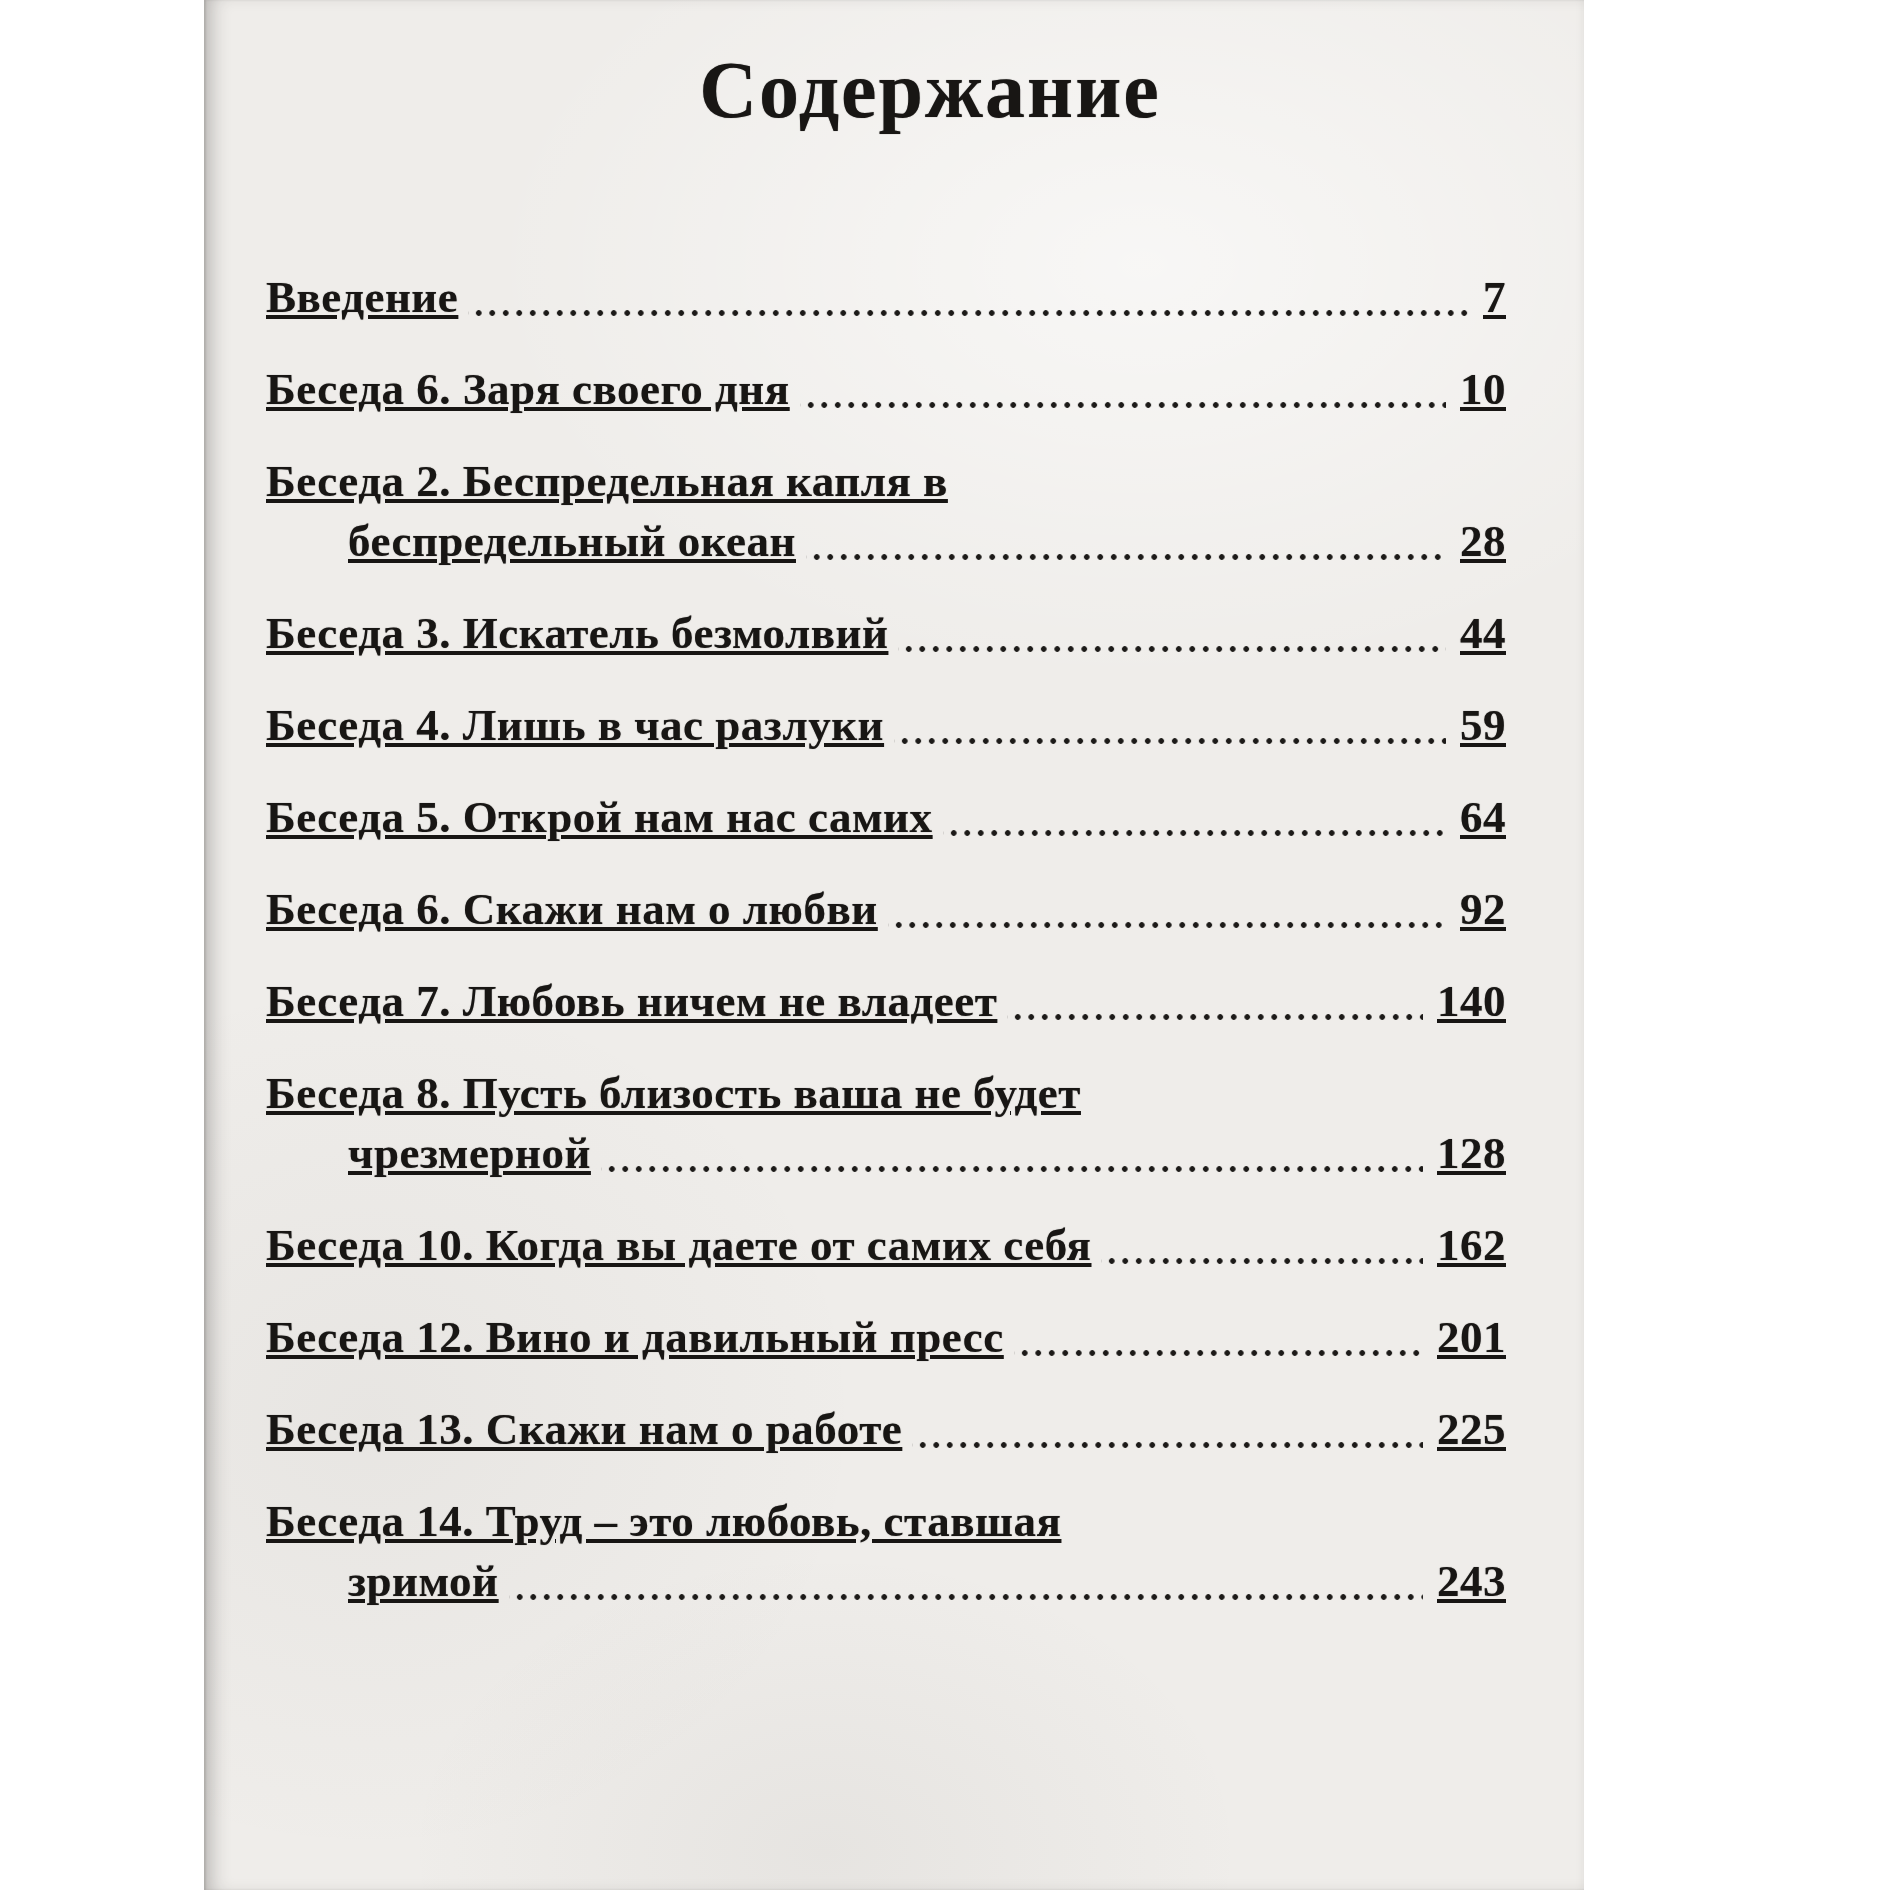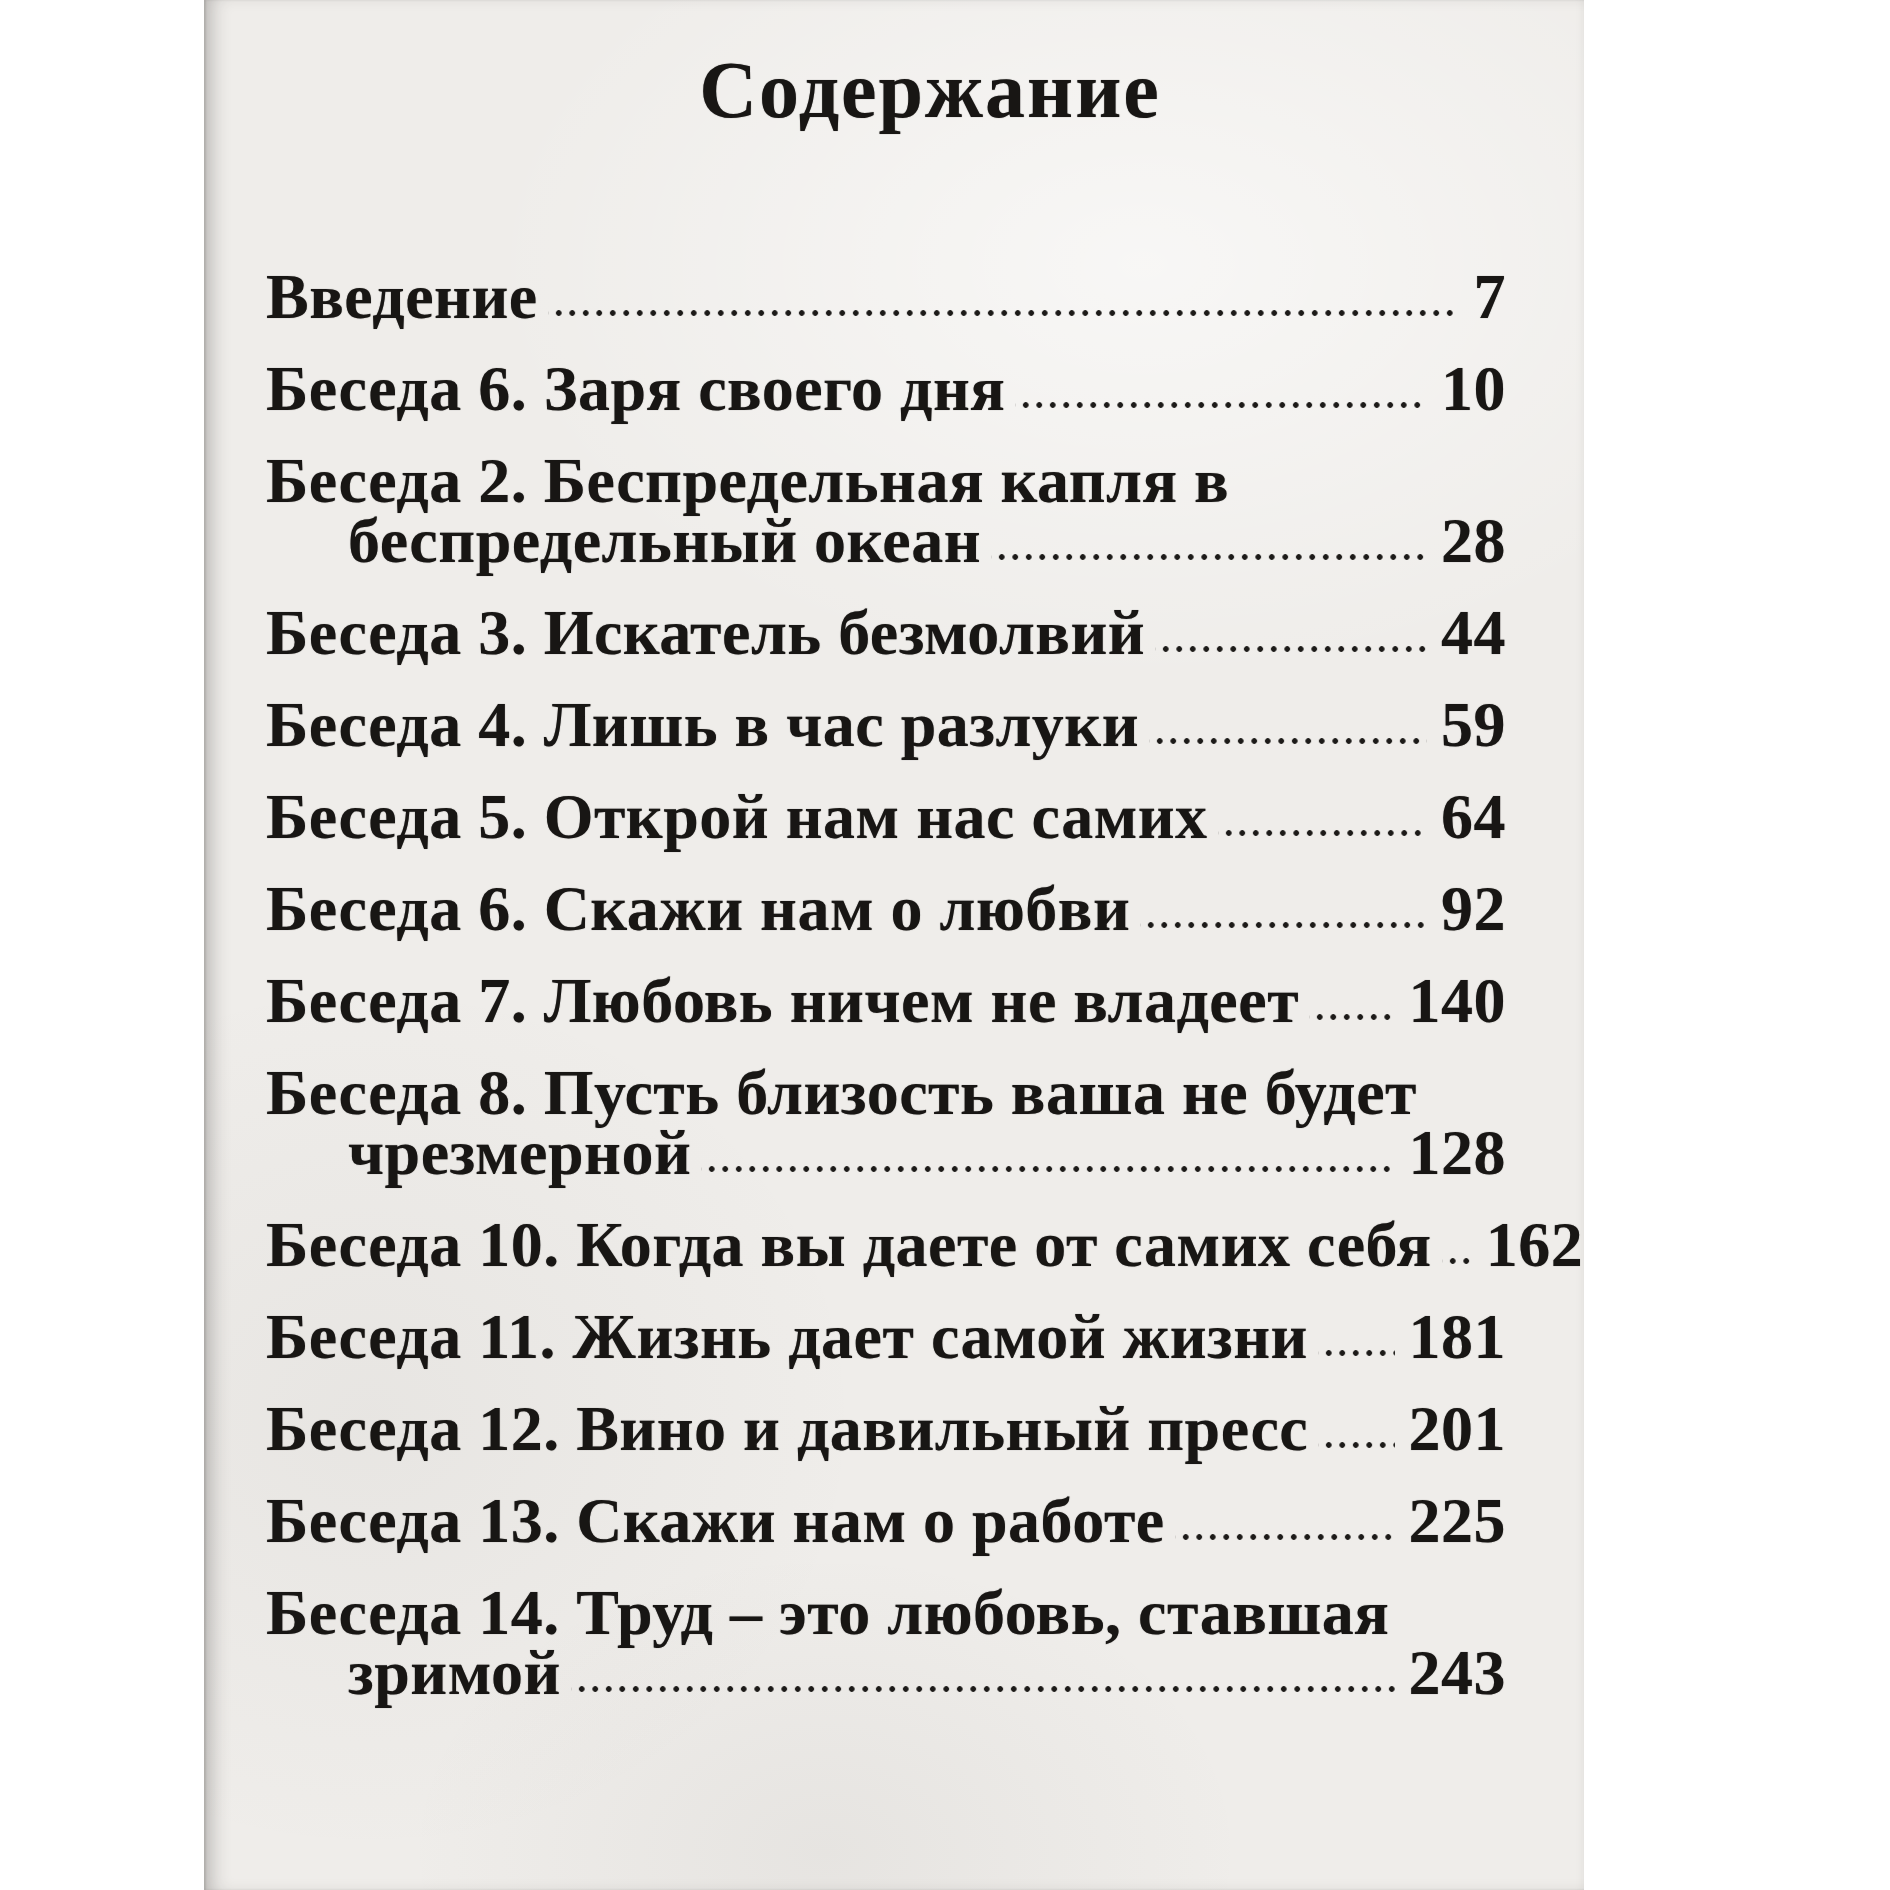--- a/index.html
+++ b/index.html
@@ -39,25 +39,26 @@
     text-align: center;
     letter-spacing: 2px;
     transform: translateX(44px);
     text-shadow: 0 0 1px rgba(24,22,20,0.55);
   }
   .toc {
     margin-top: 133px;
   }
   .toc-entry {
     margin: 0 0 32px 0;
-    font-size: 64px;
+    font-size: 45px;
     line-height: 60px;
     font-weight: 700;
     letter-spacing: 0.5px;
     text-shadow: 0 0 1px rgba(24,22,20,0.5);
+    text-decoration: underline;
   }
   .toc-line {
     display: flex;
     align-items: stretch;
   }
   .toc-label {
     white-space: nowrap;
     flex: 0 0 auto;
   }
   .toc-label.cont {
@@ -156,27 +157,20 @@
         </div>
         <div class="toc-entry">
           <div class="toc-line">
             <span class="toc-label">Беседа 10. Когда вы даете от самих себя</span>
             <span class="leader"></span>
             <span class="toc-page">162</span>
           </div>
         </div>
         <div class="toc-entry">
           <div class="toc-line">
-            <span class="toc-label">Беседа 11. Жизнь дает самой жизни</span>
-            <span class="leader"></span>
-            <span class="toc-page">181</span>
-          </div>
-        </div>
-        <div class="toc-entry">
-          <div class="toc-line">
             <span class="toc-label">Беседа 12. Вино и давильный пресс</span>
             <span class="leader"></span>
             <span class="toc-page">201</span>
           </div>
         </div>
         <div class="toc-entry">
           <div class="toc-line">
             <span class="toc-label">Беседа 13. Скажи нам о работе</span>
             <span class="leader"></span>
             <span class="toc-page">225</span>

